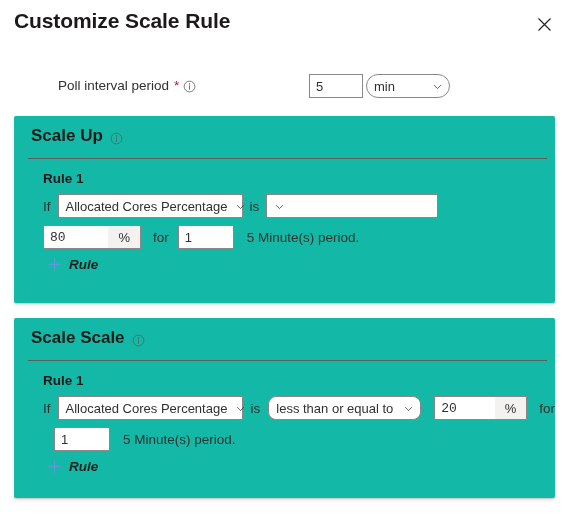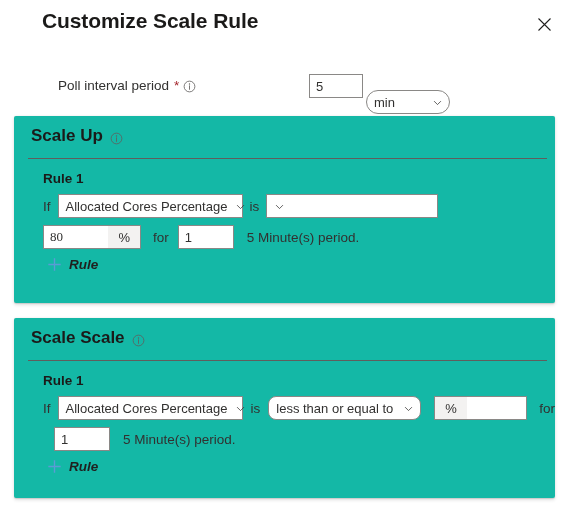--- a/index.html
+++ b/index.html
@@ -23,21 +23,20 @@
   }
   .panel-title {
     position: absolute;
     left: 14px;
     top: 9px;
     font-size: 21px;
     font-weight: 600;
     letter-spacing: -0.1px;
     color: #1b1a19;
     white-space: nowrap;
-    margin-left: 28px;
   }
   .close-btn {
     position: absolute;
     right: 14px;
     top: 12px;
     width: 24px;
     height: 24px;
     display: flex;
     align-items: center;
     justify-content: center;
@@ -129,21 +128,21 @@
     border: 1px solid #8a8886;
     background: #ffffff;
     display: inline-flex;
     align-items: stretch;
     overflow: hidden;
   }
   .suffix-box input {
     border: none;
     outline: none;
     background: transparent;
-    font-family: Liberation Serif, serif;
+    font-family: Liberation Mono, monospace;
     font-size: 13px;
     color: #323130;
     padding: 0 6px;
     width: 100%;
     min-width: 0;
   }
   .suffix-box .adorn {
     flex: 0 0 auto;
     background: #f3f2f1;
     color: #323130;
@@ -289,21 +288,21 @@
       <svg width="13" height="13" viewBox="0 0 16 16" fill="none" aria-hidden="true">
         <circle cx="8" cy="8" r="6.6" stroke="currentColor" stroke-width="1"></circle>
         <circle cx="8" cy="4.9" r="0.85" fill="currentColor"></circle>
         <path d="M8 7.1 V11.5" stroke="currentColor" stroke-width="1.05" stroke-linecap="round"></path>
       </svg>
     </span>
   </div>
 
   <input class="txtbox" style="position: absolute; left: 265px; top: 0px; width: 54px;" value="5">
 
-  <div class="ddl" style="position:absolute; left:322px; top:16px; width:84px;border-radius:12px;">
+  <div class="ddl" style="position:absolute; left:322px; top:0; width:84px;border-radius:12px;">
     <span>min</span>
     <span class="chev">
       <svg width="11" height="11" viewBox="0 0 16 16" fill="none" aria-hidden="true">
         <path d="M3 6 L8 11 L13 6" stroke="currentColor" stroke-width="1.1" fill="none"></path>
       </svg>
     </span>
   </div>
 </div>
 
 <div class="card" id="card-scale-up">
@@ -396,20 +395,21 @@
       <span class="kw is-word">is</span>
       <div class="ddl op">
         <span>less than or equal to</span>
         <span class="chev">
           <svg width="11" height="11" viewBox="0 0 16 16" fill="none" aria-hidden="true">
             <path d="M3 6 L8 11 L13 6" stroke="currentColor" stroke-width="1.1" fill="none"></path>
           </svg>
         </span>
       </div>
       <div class="suffix-box">
+        <input value="20" style="">
         <span class="adorn">%</span>
       </div>
       <span class="kw for-word">for</span>
     </div>
 
     <div class="rule-line" id="sd-line2">
       <input class="txtbox count" value="1" style="">
       <span class="kw tail">5 Minute(s) period.</span>
     </div>
 

